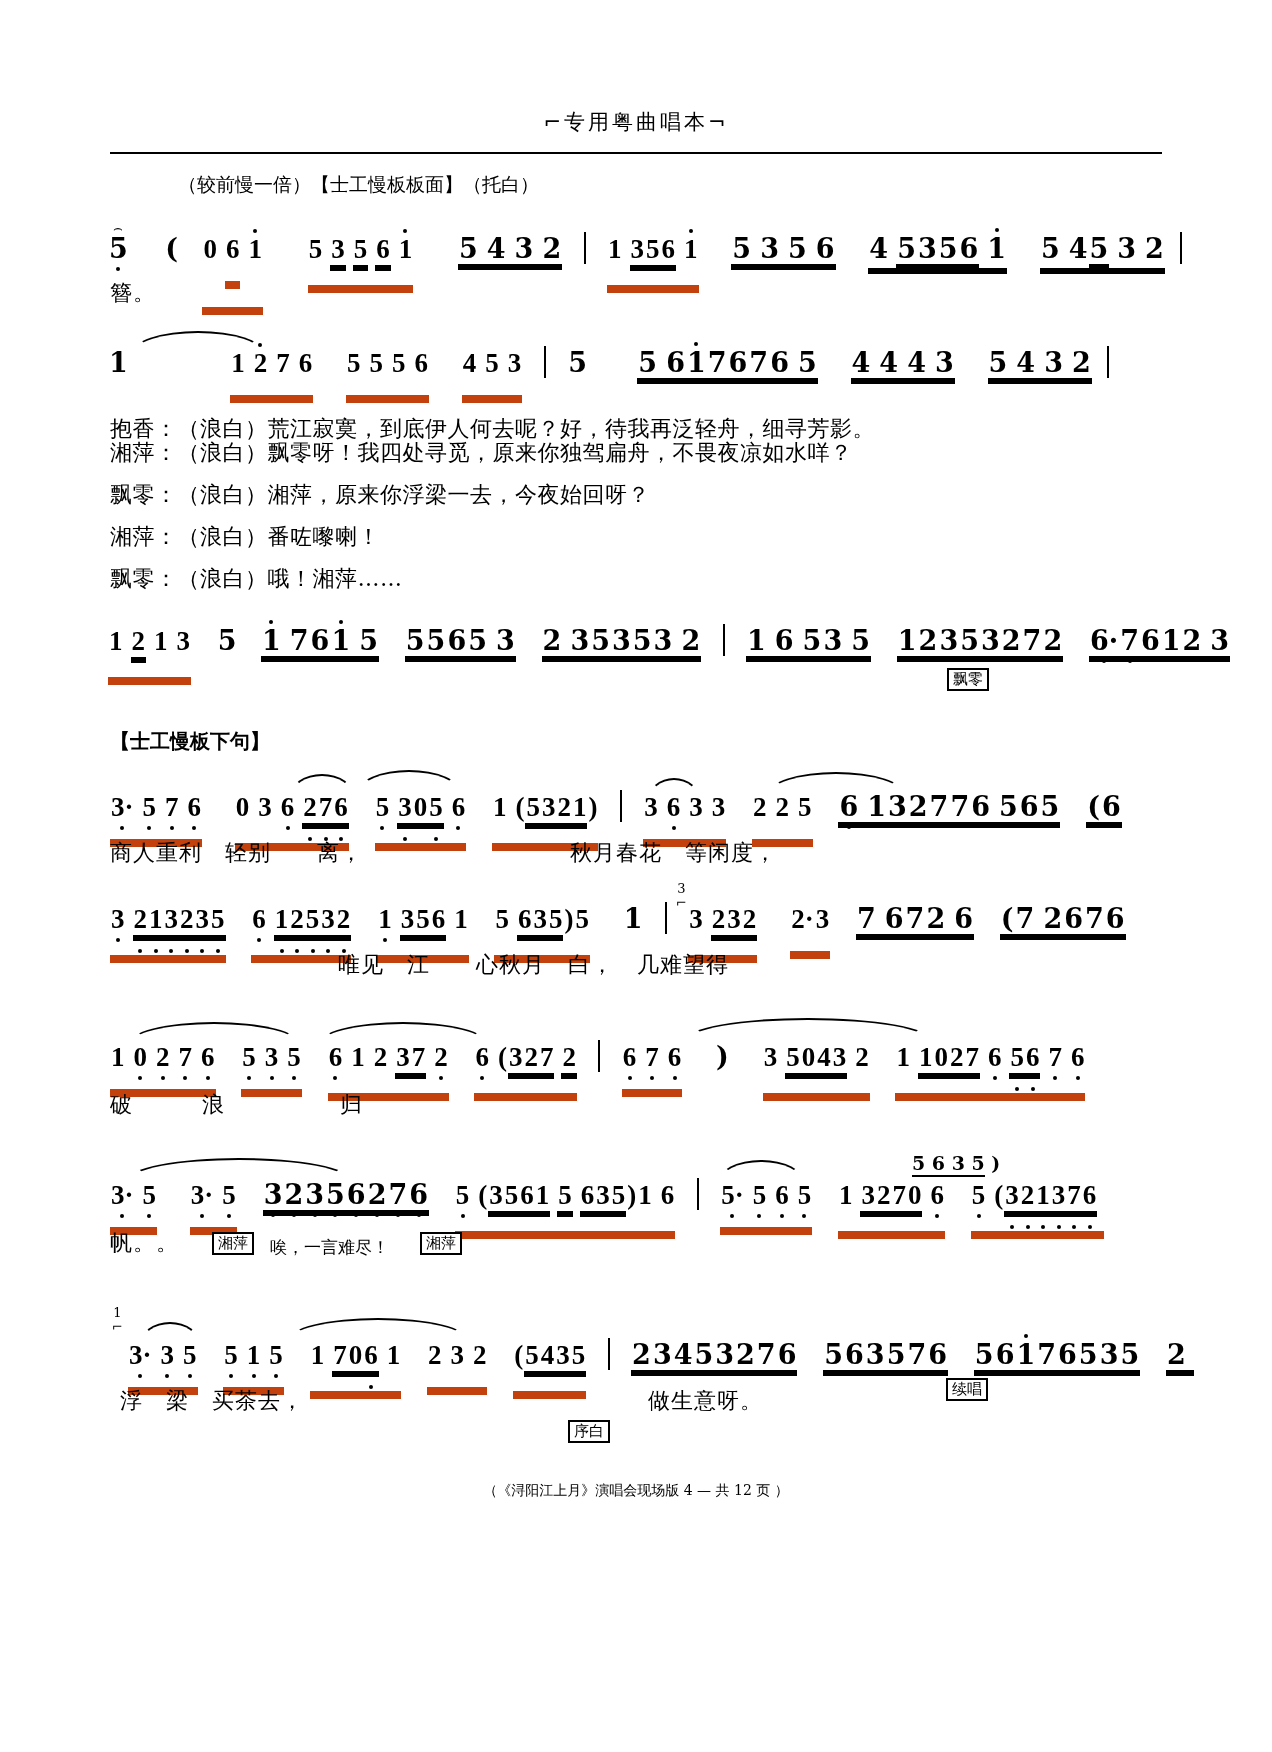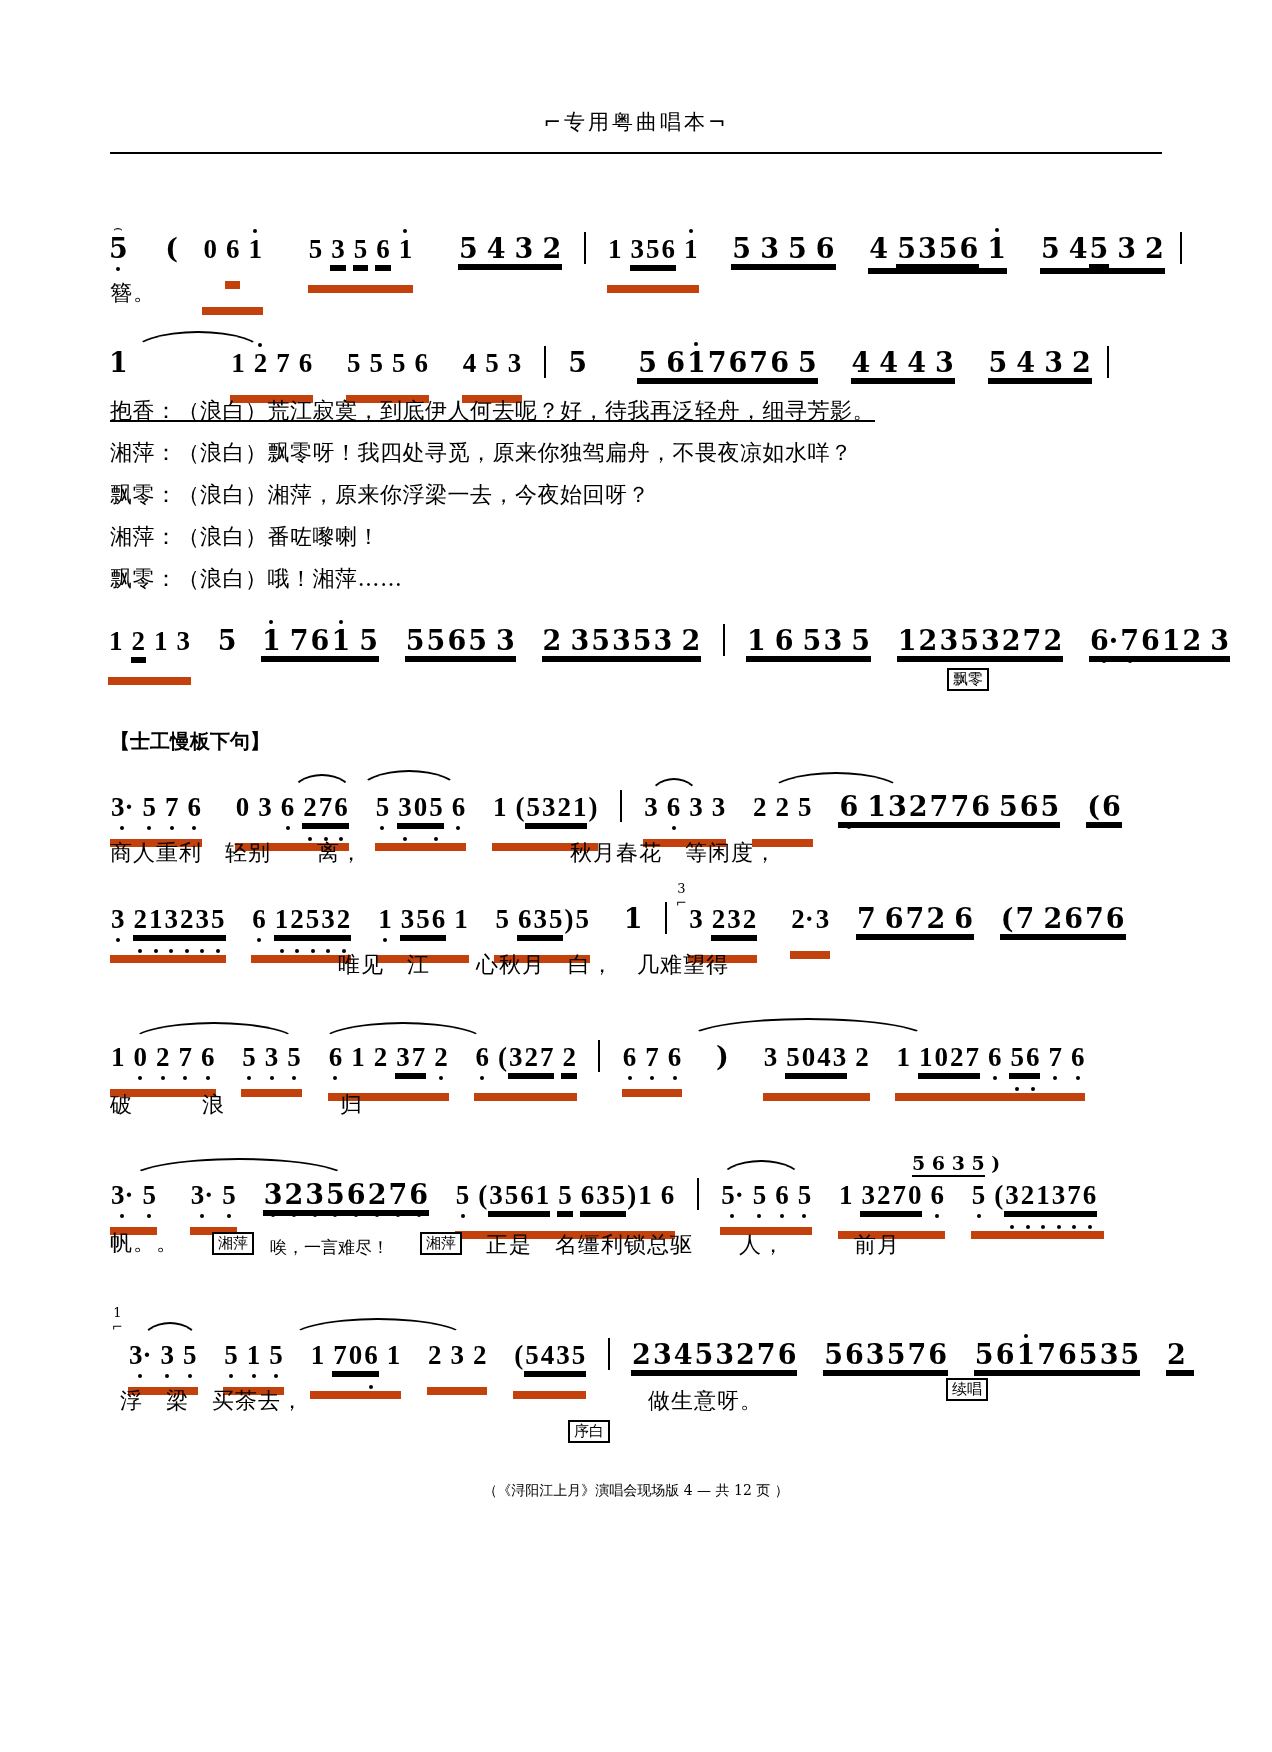--- a/index.html
+++ b/index.html
@@ -121,20 +121,21 @@
 </head>
 <body>
 
 <div class="page">
 
   <div class="header">
     <span class="header-title">⌐专用粤曲唱本¬</span>
   </div>
   <div class="header-rule"></div>
 
+  <div class="cue" style="left:178px; top:172px;">（较前慢一倍）【士工慢板板面】（托白）</div>
 
   <div class="fermata" style="left:113px; top:219px;">⌢</div>
   <div class="stave" style="left:108px; top:232px;">
     <span class="n lo">5</span><span class="sp-l"></span>
     <span class="n">(</span><span class="sp"></span>
     <span class="grp b1"><span class="n">0</span><span class="sp-s"></span><span class="n b1">6</span><span class="sp-s"></span><span class="n hi">1</span></span>
     <span class="sp-l"></span>
     <span class="grp b1"><span class="n">5</span><span class="sp-s"></span><span class="n b2">3</span><span class="sp-s"></span><span class="n b2">5</span><span class="sp-s"></span><span class="n b2">6</span><span class="sp-s"></span><span class="n hi">1</span></span>
     <span class="sp-l"></span>
     <span class="grp b2"><span class="n">5</span><span class="sp-s"></span><span class="n">4</span><span class="sp-s"></span><span class="n">3</span><span class="sp-s"></span><span class="n">2</span></span>
@@ -162,21 +163,21 @@
     <span class="bar"></span>
     <span class="n">5</span><span class="sp-l"></span><span class="sp"></span>
     <span class="grp b2"><span class="n">5</span><span class="sp-s"></span><span class="n">6</span><span class="n hi">1</span><span class="n">7</span><span class="n">6</span><span class="n">7</span><span class="n">6</span><span class="sp-s"></span><span class="n">5</span></span>
     <span class="sp"></span>
     <span class="grp b2"><span class="n">4</span><span class="sp-s"></span><span class="n">4</span><span class="sp-s"></span><span class="n">4</span><span class="sp-s"></span><span class="n">3</span></span>
     <span class="sp"></span>
     <span class="grp b2"><span class="n">5</span><span class="sp-s"></span><span class="n">4</span><span class="sp-s"></span><span class="n">3</span><span class="sp-s"></span><span class="n">2</span></span>
     <span class="barend"></span>
   </div>
 
-  <div class="dlg" style="left:110px; top:396px;text-decoration:underline;">抱香：（浪白）荒江寂寞，到底伊人何去呢？好，待我再泛轻舟，细寻芳影。</div>
+  <div class="dlg" style="left:110px; top:414px;">抱香：（浪白）荒江寂寞，到底伊人何去呢？好，待我再泛轻舟，细寻芳影。</div>
   <div class="dlg" style="left:110px; top:438px;">湘萍：（浪白）飘零呀！我四处寻觅，原来你独驾扁舟，不畏夜凉如水咩？</div>
   <div class="dlg" style="left:110px; top:480px;">飘零：（浪白）湘萍，原来你浮梁一去，今夜始回呀？</div>
   <div class="dlg" style="left:110px; top:522px;">湘萍：（浪白）番咗嚟喇！</div>
   <div class="dlg" style="left:110px; top:564px;">飘零：（浪白）哦！湘萍……</div>
 
   <div class="stave" style="left:108px; top:624px;">
     <span class="grp b1"><span class="n">1</span><span class="sp-s"></span><span class="n b2">2</span><span class="sp-s"></span><span class="n">1</span><span class="sp-s"></span><span class="n">3</span></span>
     <span class="sp-s"></span>
     <span class="n">5</span><span class="sp"></span>
     <span class="grp b2"><span class="n hi">1</span><span class="sp-s"></span><span class="n">7</span><span class="n">6</span><span class="n hi">1</span><span class="sp-s"></span><span class="n">5</span></span>
@@ -296,21 +297,20 @@
     <span class="sp-s"></span>
     <span class="grp b1"><span class="n lo">5</span><span class="sp-s"></span><span class="n">(</span><span class="n b2 lo">3</span><span class="n b2 lo">2</span><span class="n b2 lo">1</span><span class="n b2 lo">3</span><span class="n b2 lo">7</span><span class="n b2 lo">6</span><span class="sp-s"></span></span>
     <span class="sp-s"></span>
     
     
   </div>
   <div class="lyric" style="left:110px; top:1228px;">帆。。</div>
   <div class="boxlabel" style="left:212px; top:1232px;">湘萍</div>
   <div class="inlinenote" style="left:270px; top:1236px;">唉，一言难尽！</div>
   <div class="boxlabel" style="left:420px; top:1232px;">湘萍</div>
-  <div class="lyric" style="left:486px; top:1230px;">正是　名缰利锁总驱　　人，　　　前月</div>
 
   <div class="trip" style="left:112px; top:1306px;">1<br>⌐</div>
   <div class="slur" style="left:140px; top:1322px; width:56px;"></div>
   <div class="slur" style="left:288px; top:1318px; width:176px;"></div>
   <div class="stave" style="left:128px; top:1338px;">
     <span class="grp b1"><span class="n lo">3·</span><span class="sp-s"></span><span class="n lo">3</span><span class="sp-s"></span><span class="n lo">5</span></span>
     <span class="sp-s"></span>
     <span class="grp b1"><span class="n lo">5</span><span class="sp-s"></span><span class="n lo">1</span><span class="sp-s"></span><span class="n lo">5</span></span>
     <span class="sp-s"></span>
     <span class="grp b1"><span class="n">1</span><span class="sp-s"></span><span class="n b2">7</span><span class="n b2">0</span><span class="n b2 lo">6</span><span class="sp-s"></span><span class="n">1</span></span>

